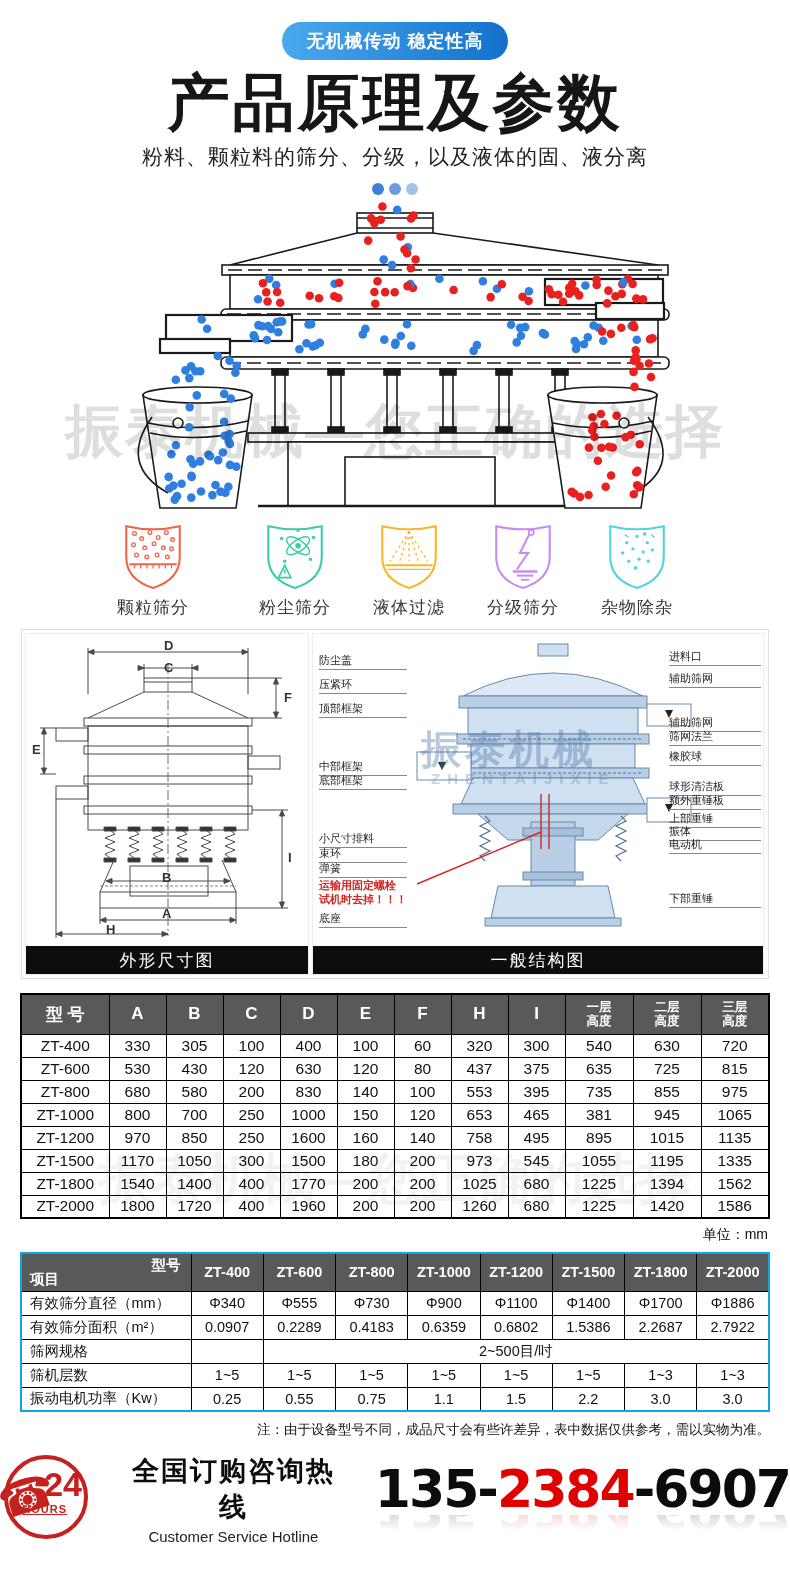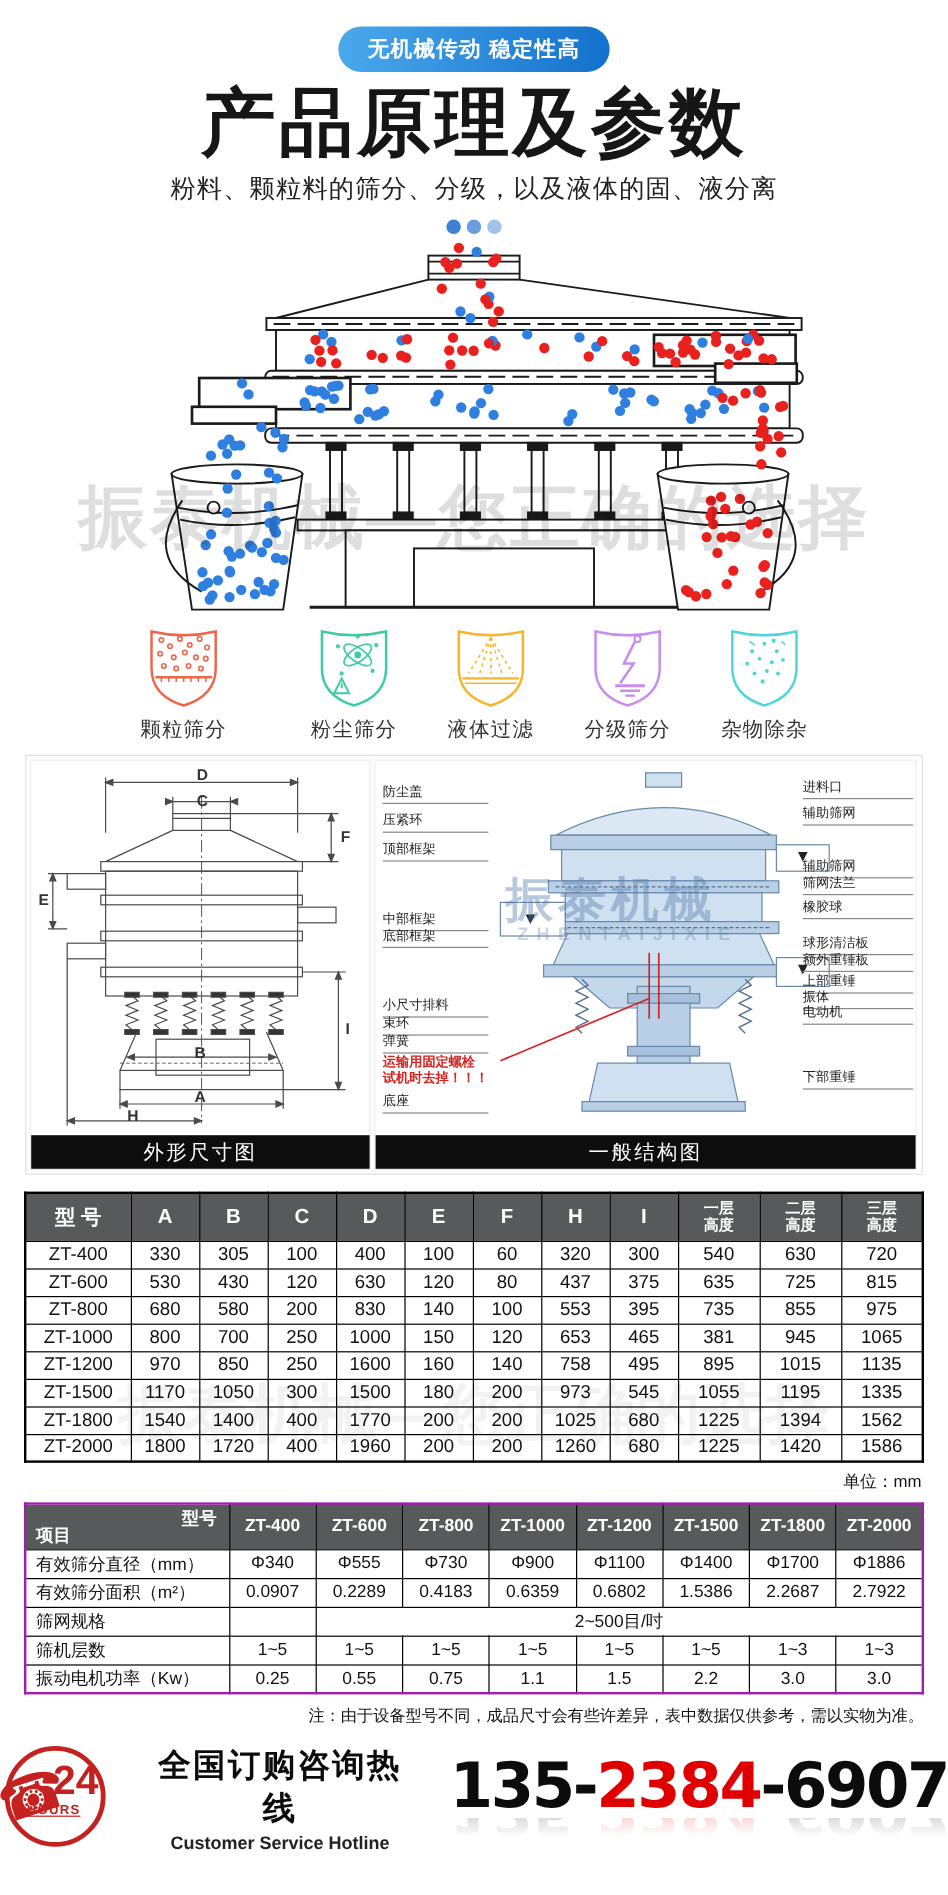--- a/index.html
+++ b/index.html
@@ -54,21 +54,21 @@
   .wm-tables { position:absolute; left:0; top:150px; width:750px; text-align:center;
                font-size:54px; font-weight:900; color:rgba(0,0,0,.05); white-space:nowrap; pointer-events:none; }
   table { border-collapse:collapse; width:750px; table-layout:fixed; }
   .dim-table { border:2px solid #000; }
   .dim-table th { background:#58595a; color:#fff; border:1px solid #000; height:40px;
                   font-size:17px; font-weight:bold; }
   .dim-table th.small-head { font-size:12.5px; white-space:pre-line; line-height:1.15; }
   .dim-table td { border:1px solid #000; text-align:center; font-size:15.5px; height:23px; color:#111; }
   .unit-note { text-align:right; font-size:14px; margin:7px 2px 8px 0; color:#111; }
 
-  .spec-table { border:2px solid #a21caf; }
+  .spec-table { border:2px solid #0ea5e9; }
   .spec-table th, .spec-table td { border:1px solid #000; }
   .spec-table th { background:#58595a; color:#fff; height:38px; font-size:14.5px; font-weight:bold; }
   .spec-table td { text-align:center; font-size:14.5px; height:24px; color:#111; }
   .spec-table td.lbl { text-align:left; padding-left:8px; }
   .corner { position:relative; padding:0;
             background:linear-gradient(to bottom right,#58595a 49.4%,#fff 49.4%,#fff 50.6%,#58595a 50.6%); }
   .corner .c-top { position:absolute; right:10px; top:2px; font-size:14.5px; color:#fff; }
   .corner .c-bot { position:absolute; left:8px; bottom:2px; font-size:14.5px; color:#fff; }
   .disclaimer { text-align:right; font-size:13.5px; margin-top:9px; color:#111; }
 
@@ -76,21 +76,21 @@
   .footer { display:flex; align-items:center; justify-content:center; gap:26px; margin-top:14px; }
   .hours-badge { position:relative; width:92px; height:92px; flex:0 0 92px; }
   .hours-circle { position:absolute; left:4px; top:2px; width:84px; height:84px;
                   border:4px solid #c4211f; border-radius:50%; }
   .phone-glyph { position:absolute; left:-2px; top:20px; font-size:46px; color:#c4211f;
                  transform:rotate(-18deg); line-height:1; }
   .h24 { position:absolute; right:10px; top:12px; font-size:34px; font-weight:900; color:#c4211f; }
   .hhours { position:absolute; right:25px; top:50px; font-size:11px; font-weight:bold; color:#c4211f; letter-spacing:1px;text-decoration:underline; }
   .hotline-text { text-align:center; }
   .hot-cn { font-size:27px; font-weight:900; color:#0c0c0c; letter-spacing:2px; }
-  .hot-en { font-size:15px; font-weight:bold; color:#222; margin-top:3px; }
+  .hot-en { font-size:15px; font-weight:normal; color:#222; margin-top:3px; }
   .phone-box { position:relative; }
   .phone { font-family:"DejaVu Sans",sans-serif; font-size:52px; font-weight:900;
            letter-spacing:-2px; color:#0c0c0c; line-height:1; white-space:nowrap; }
   .phone .red { color:#e00000; }
   .phone-reflection { transform:scaleY(-1); opacity:.14; height:20px; overflow:hidden;
                       -webkit-mask-image:linear-gradient(to top,#000,transparent 80%);
                       mask-image:linear-gradient(to top,#000,transparent 80%); }
 </style>
 </head>
 <body>

